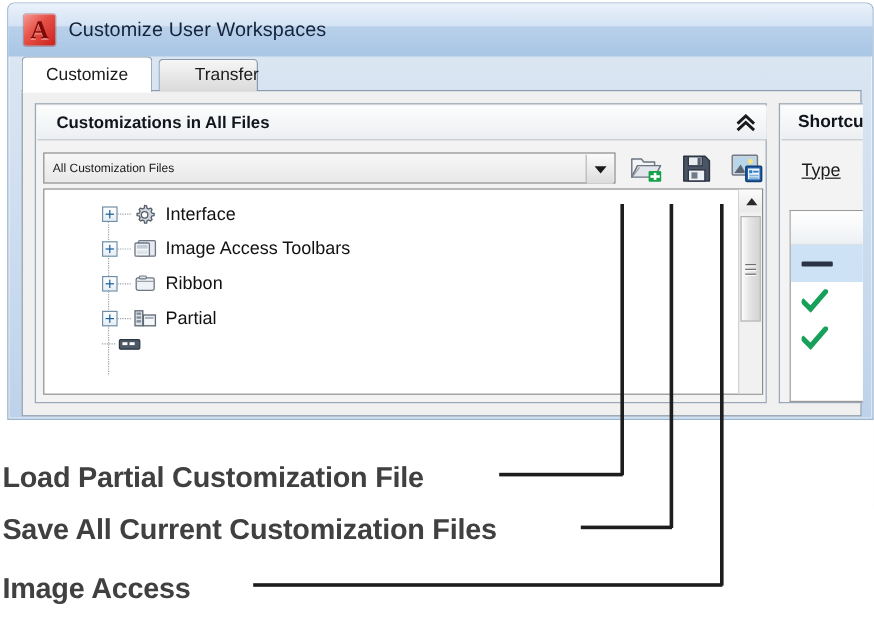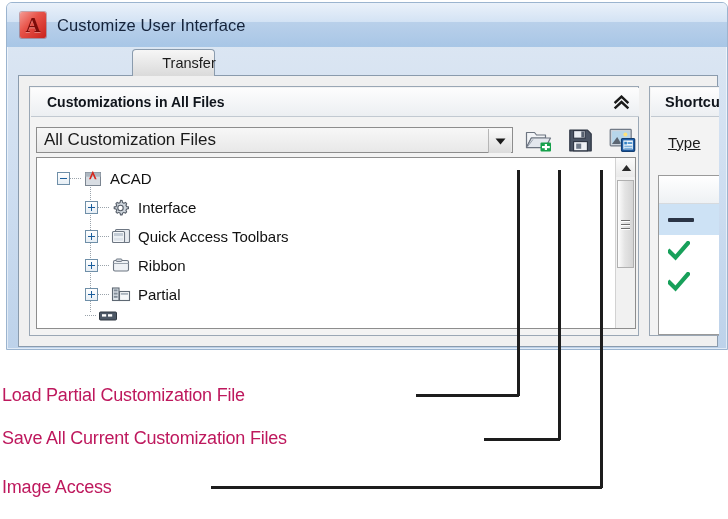--- a/index.html
+++ b/index.html
@@ -136,21 +136,21 @@
   #combo {
     position: absolute; left: 0; top: 2px;
     width: 477px; height: 26px;
     background: linear-gradient(to bottom, #f7f7f7 0%, #e8e8e8 100%);
     border: 1px solid #8d8d8d;
     box-sizing: border-box;
     display: flex; align-items: center;
   }
   #combo-text {
     margin-left: 7px;
-    font-size: 17px;
+    font-size: 10px;
     color: #1a1a1a;
     white-space: nowrap;
   }
   #combo-arrow {
     position: absolute; right: 1px; top: 1px;
     width: 22px; height: 24px;
     background: linear-gradient(to bottom, #fafafa 0%, #dcdcdc 100%);
     border-left: 1px solid #b6b6b6;
     display: flex; align-items: center; justify-content: center;
   }
@@ -318,43 +318,45 @@
   .leader {
     position: absolute;
     background: #1d1d1d;
   }
   .leader.v { width: 3px; }
   .leader.h { height: 3px; }
 
   
   .callout {
     position: absolute;
-    font-size: 18px;
-    color: #be185d;
+    font-size: 24px;
+    color: #404040;
     white-space: nowrap;
     font-family: "Liberation Sans", sans-serif;
     letter-spacing: -0.2px;
+    font-weight: bold;
   }
   #callout-1 { left: 2px;  top: 385px; }
   #callout-2 { left: 2px;  top: 428px; }
   #callout-3 { left: 2px;  top: 477px; }
 </style>
 </head>
 <body>
 
 <div id="cui-window">
 
   <div id="titlebar">
     <div id="app-icon">
       <div class="glyph">A</div>
     </div>
-    <div id="window-title">Customize User Interface</div>
+    <div id="window-title">Customize User Workspaces</div>
   </div>
 
   <div id="tabstrip">
+    <div class="tab active">Customize</div>
     <div class="tab inactive">Transfer</div>
   </div>
 
   <div id="tabpage">
 
     <div id="left-pane">
 
       <div id="pane-header">
         <div id="pane-title">Customizations in All Files</div>
         <div id="collapse-btn">
@@ -414,32 +416,20 @@
             <rect x="15.3" y="19.7" width="7.9" height="1.4" fill="#7fb2dd"></rect>
           </svg>
         </div>
       </div>
 
       <div id="tree-box">
         <div id="tree-list">
 
           <div class="vline" style="top:26px; height:128px;"></div>
 
-          <div class="tree-row indent0">
-            <div class="expander"></div>
-            <div class="dots"></div>
-            <div class="node-icon">
-              <svg width="20" height="17" viewBox="0 0 20 17" aria-hidden="true">
-                <rect x="2.5" y="2.5" width="15" height="13" fill="#d8dde3" stroke="#7b8591" stroke-width="1"></rect>
-                <rect x="2.5" y="2.5" width="15" height="4.2" fill="#aeb7c1"></rect>
-                <path d="M9.8 0.8 L13.6 9.2 H11.8 L9.8 4.4 L7.8 9.2 H6.0 Z" fill="#d8261c"></path>
-              </svg>
-            </div>
-            <div class="node-label">ACAD</div>
-          </div>
 
           <div class="tree-row indent1">
             <div class="expander plus"></div>
             <div class="dots"></div>
             <div class="node-icon">
               <svg width="19" height="18" viewBox="0 0 19 18" aria-hidden="true">
                 <path d="M9.5 1.2 l1.7 0.45 0.3 1.75 1.35 0.78 1.6-0.78 1.25 1.25-0.78 1.6 0.78 1.35 1.75 0.3 0 1.75-1.75 0.3-0.78 1.35 0.78 1.6-1.25 1.25-1.6-0.78-1.35 0.78-0.3 1.75-1.75 0-0.3-1.75-1.35-0.78-1.6 0.78-1.25-1.25 0.78-1.6-0.78-1.35-1.75-0.3 0-1.75 1.75-0.3 0.78-1.35-0.78-1.6 1.25-1.25 1.6 0.78 1.35-0.78 0.3-1.75z" fill="#cfd6dd" stroke="#555d68" stroke-width="1.1" stroke-linejoin="round"></path>
                 <circle cx="9.5" cy="9" r="2.7" fill="#ffffff" stroke="#555d68" stroke-width="1.1"></circle>
               </svg>
             </div>
@@ -450,21 +440,21 @@
             <div class="expander plus"></div>
             <div class="dots"></div>
             <div class="node-icon">
               <svg width="20" height="17" viewBox="0 0 20 17" aria-hidden="true">
                 <rect x="4.5" y="1.5" width="14" height="13" rx="1" fill="#e7ebf0" stroke="#6d7682" stroke-width="1.1"></rect>
                 <rect x="1.5" y="3.5" width="12" height="11" rx="1" fill="#f6f8fa" stroke="#6d7682" stroke-width="1.1"></rect>
                 <rect x="3.0" y="5.0" width="9" height="3.2" fill="#c3ccd6"></rect>
                 <rect x="3.0" y="9.6" width="9" height="3.2" fill="#dde3ea"></rect>
               </svg>
             </div>
-            <div class="node-label">Quick Access Toolbars</div>
+            <div class="node-label">Image Access Toolbars</div>
           </div>
 
           <div class="tree-row indent1">
             <div class="expander plus"></div>
             <div class="dots"></div>
             <div class="node-icon">
               <svg width="20" height="17" viewBox="0 0 20 17" aria-hidden="true">
                 <rect x="2.5" y="3.5" width="15" height="10.5" rx="1.5" fill="#eef1f5" stroke="#6d7682" stroke-width="1.1"></rect>
                 <path d="M2.5 6.5 H17.5" stroke="#9aa3ad" stroke-width="1"></path>
                 <rect x="5.0" y="2.0" width="6" height="2.4" rx="1" fill="#dfe4ea" stroke="#6d7682" stroke-width="1"></rect>

